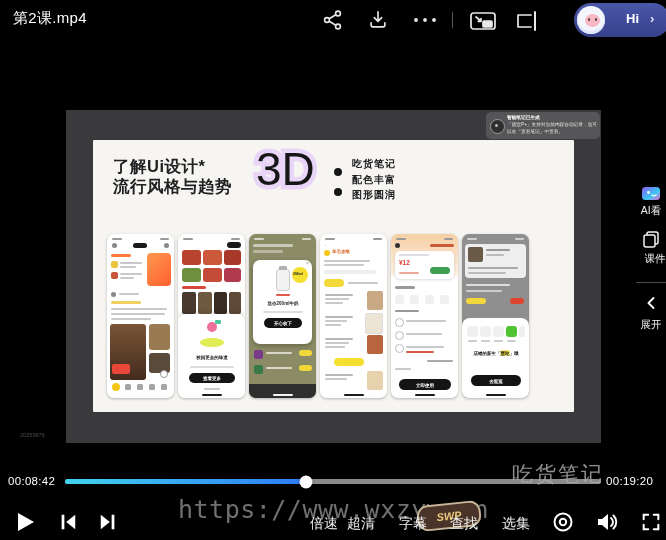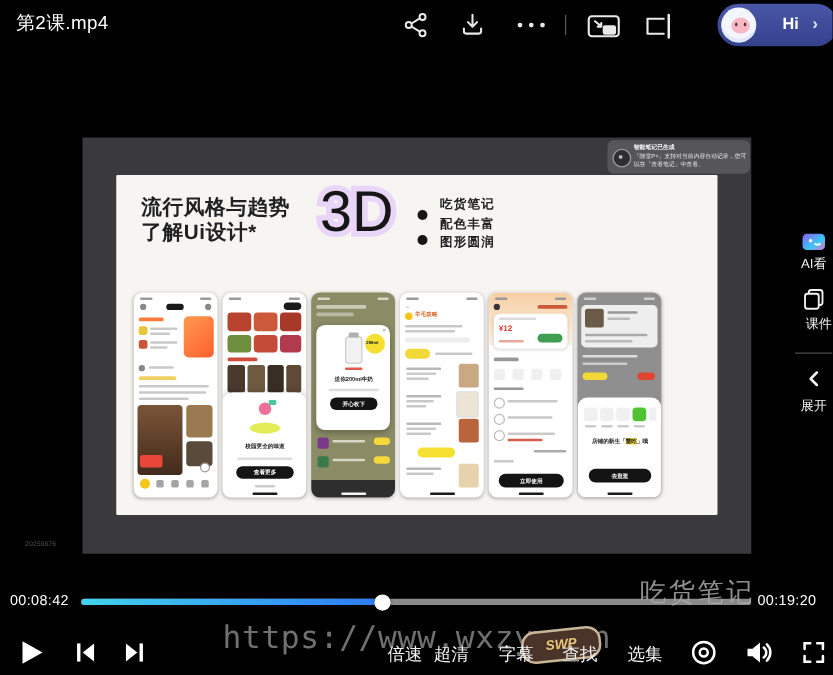--- a/index.html
+++ b/index.html
@@ -171,22 +171,22 @@
       <path d="M8.5 2 L3.5 7 L8.5 12"></path>
     </svg>
   </div>
   <div class="side-label" style="position:absolute;left:0;top:138px;width:30px;">展开</div>
 </div>
 
 <div class="abs video">
   <div class="slide">
 
     <div class="sl-title">
+      <div>了解Ui设计*</div>
       <div>流行风格与趋势</div>
-      <div>了解Ui设计*</div>
     </div>
 
     <div class="big3d">
       <span class="big3d-outline">3D</span>
       <span class="big3d-fill">3D</span>
     </div>
     <div class="c-dot" style="left:241px;top:28px;"></div>
     <div class="c-dot" style="left:241px;top:48px;"></div>
 
     <div class="sl-bullets">

